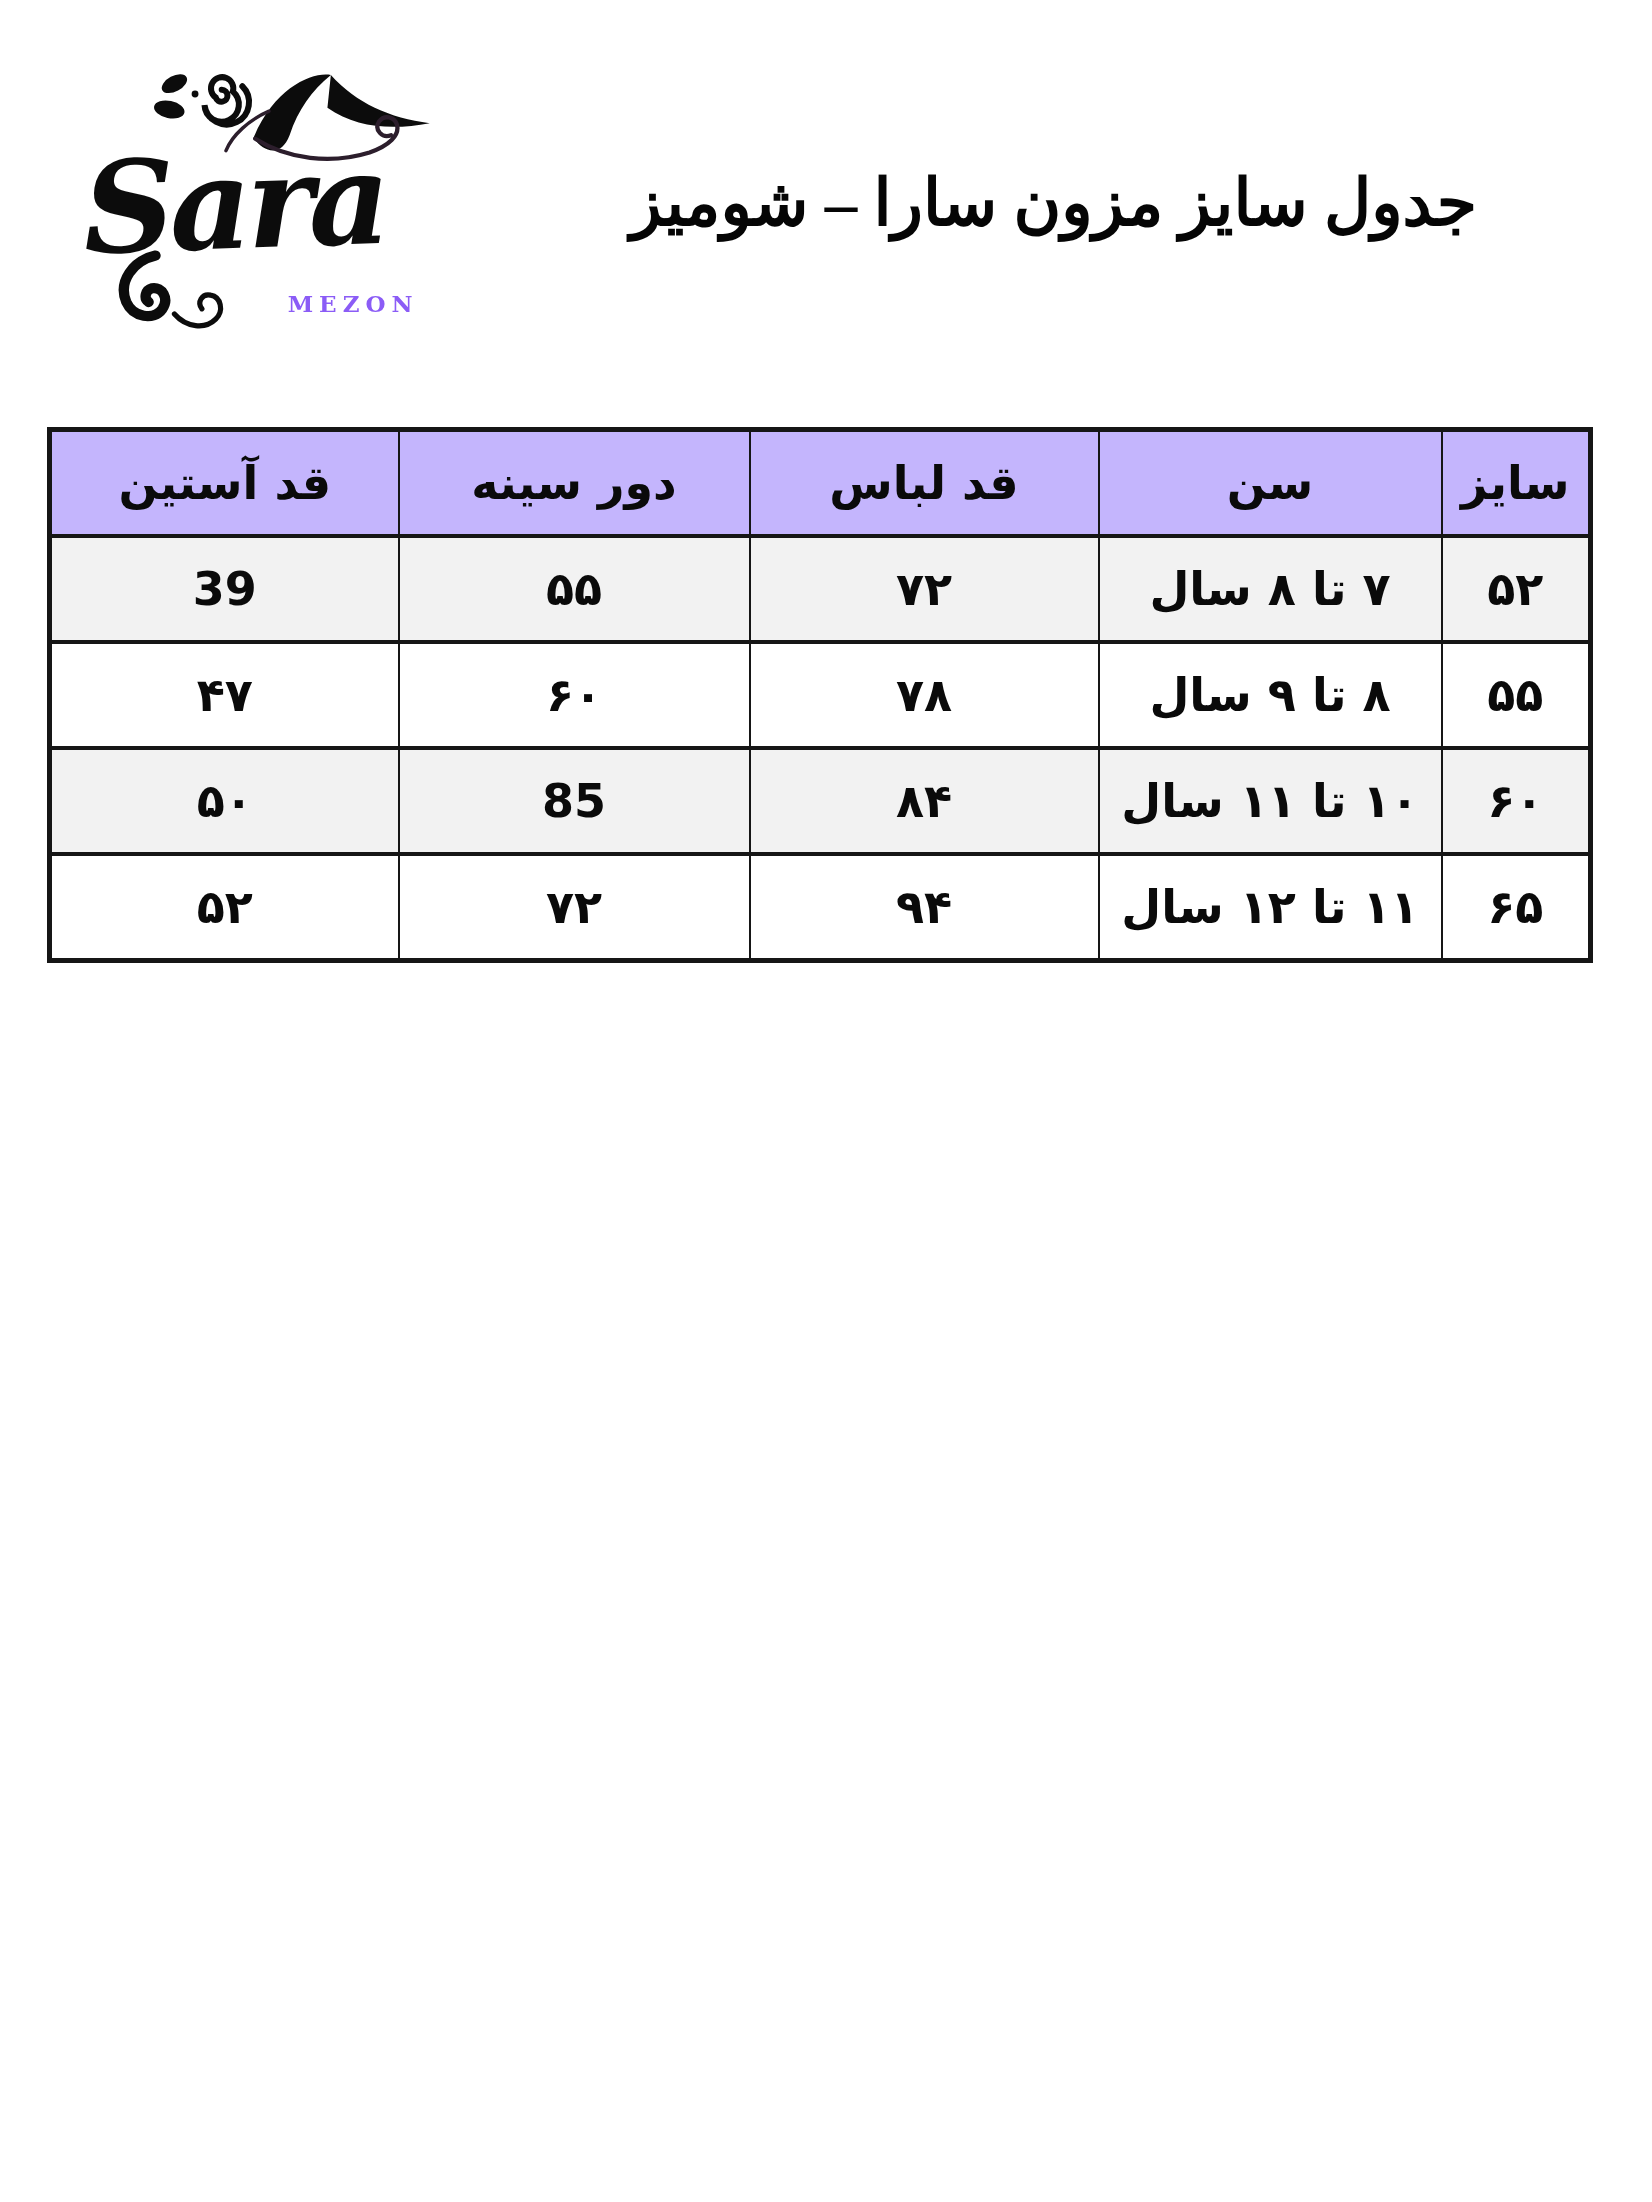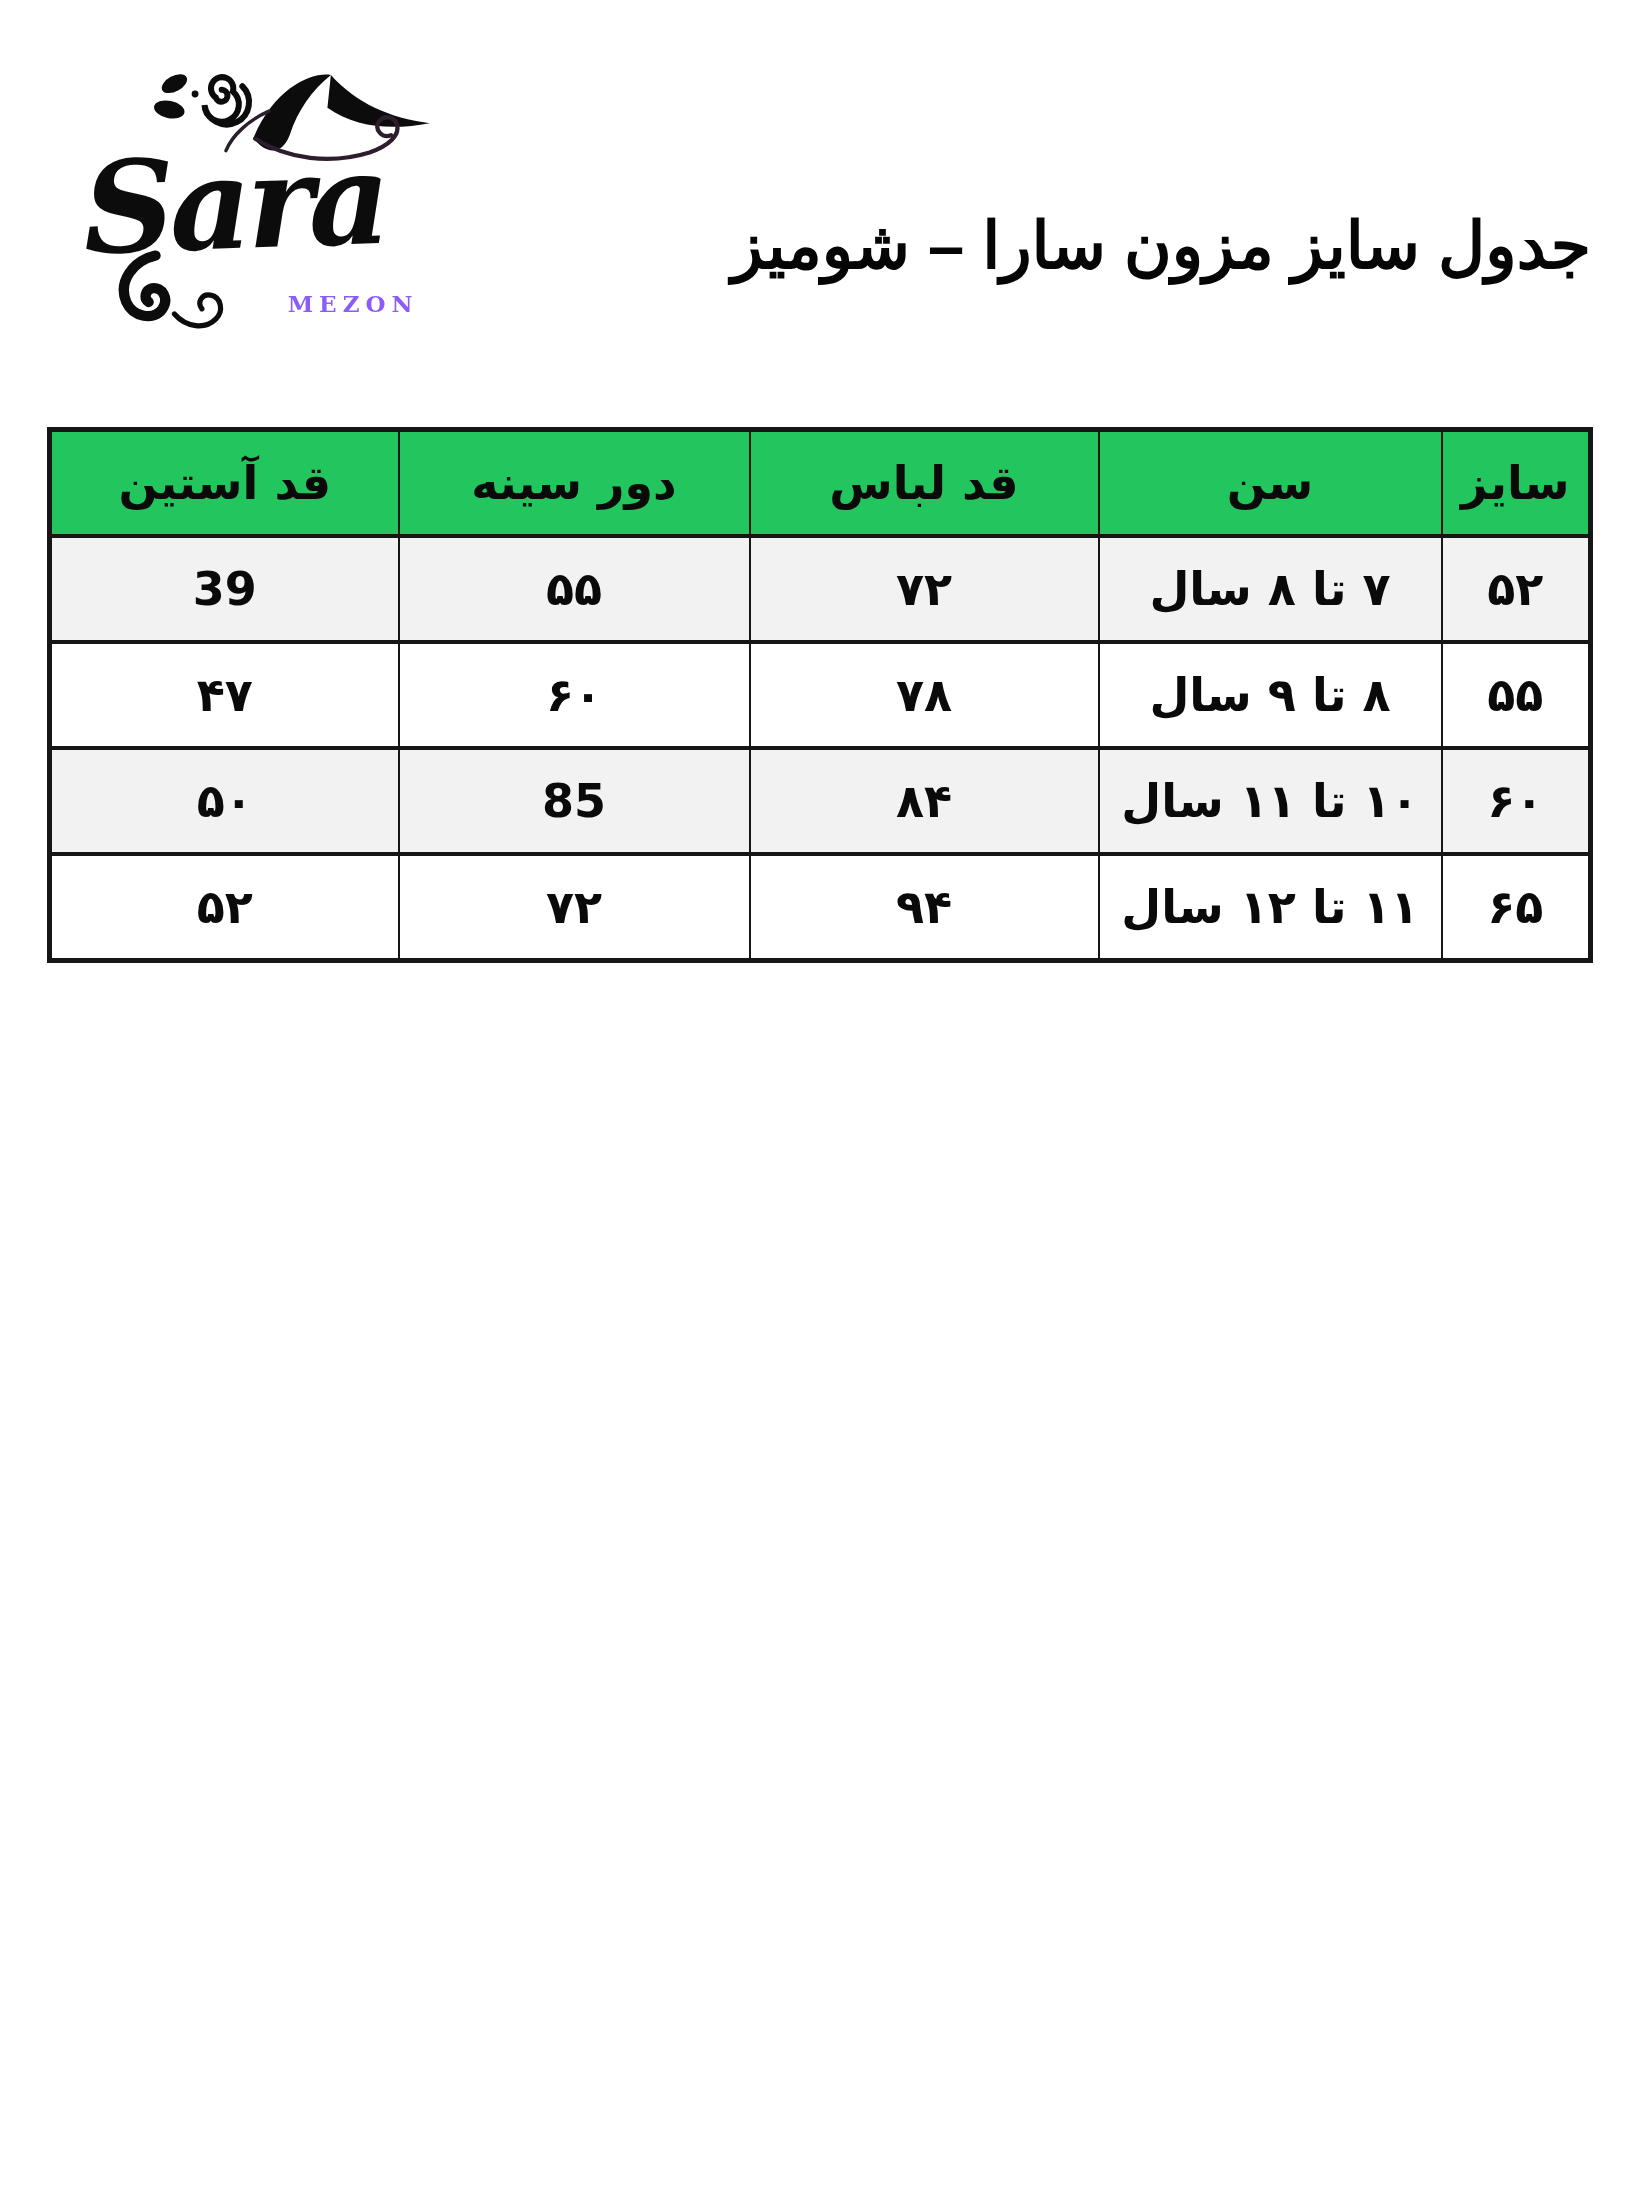--- a/index.html
+++ b/index.html
@@ -57,25 +57,25 @@
     color: #8b5cf6;
   }
 
   
   .doc-title {
     position: absolute;
     left: 516px;
     top: 165px;
     width: 1075px;
     direction: rtl;
+    text-align: center;
     font-weight: bold;
     font-size: 65px;
     color: #050505;
-    font-family: Liberation Sans, sans-serif;
-    margin-top: 43px;
+    font-family: Liberation Serif, serif;
   }
 
   
   .size-table {
     position: absolute;
     left: 47px;
     top: 427px;
     width: 1542px;
     border-collapse: collapse;
     direction: rtl;
@@ -95,21 +95,21 @@
     border-bottom: 4.3px solid #161616;
     height: 102px;
     text-align: center;
     vertical-align: middle;
     font-weight: bold;
     font-size: 46px;
     color: #0a0a0a;
     padding: 0;
   }
   .size-table { border: 5.2px solid #161616; }
-  .size-table thead th { background: #22c55e; }
+  .size-table thead th { background: #c4b5fd; }
   .size-table tbody tr:nth-child(odd) td { background: #f2f2f2; }
   .size-table tbody tr:nth-child(even) td { background: #ffffff; }
 </style>
 </head>
 <body>
 
 <div class="page">
 
   <div class="logo">
     <svg class="logo-flourish" viewBox="0 0 420 330" xmlns="http://www.w3.org/2000/svg">

